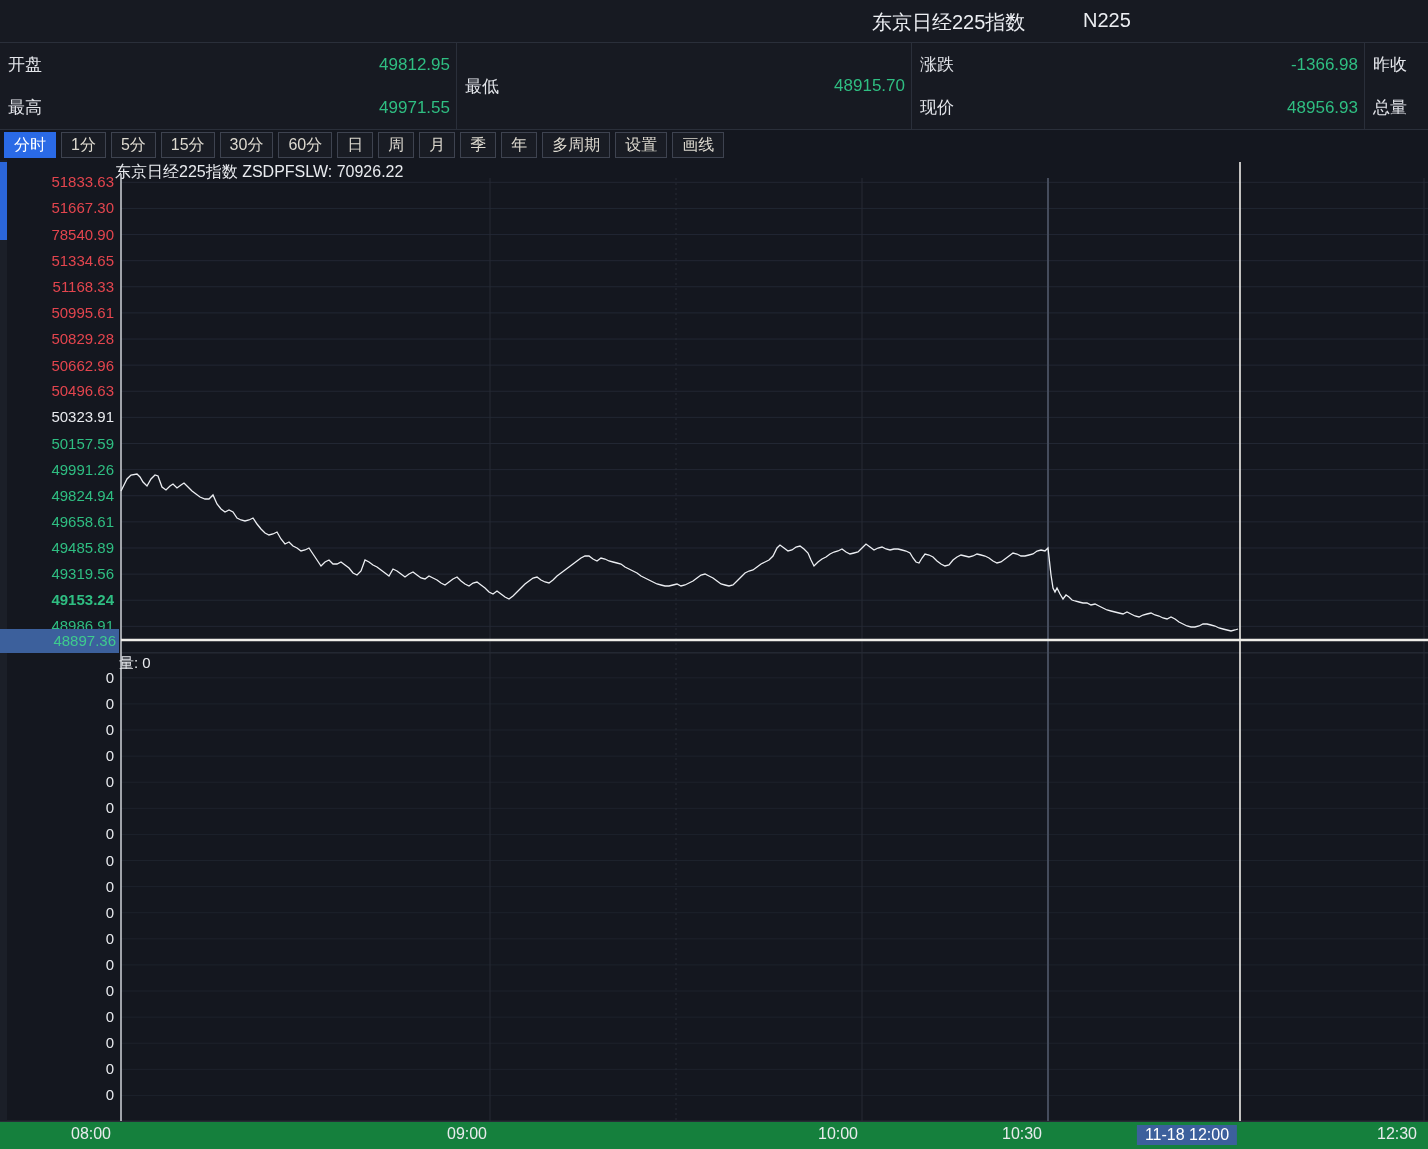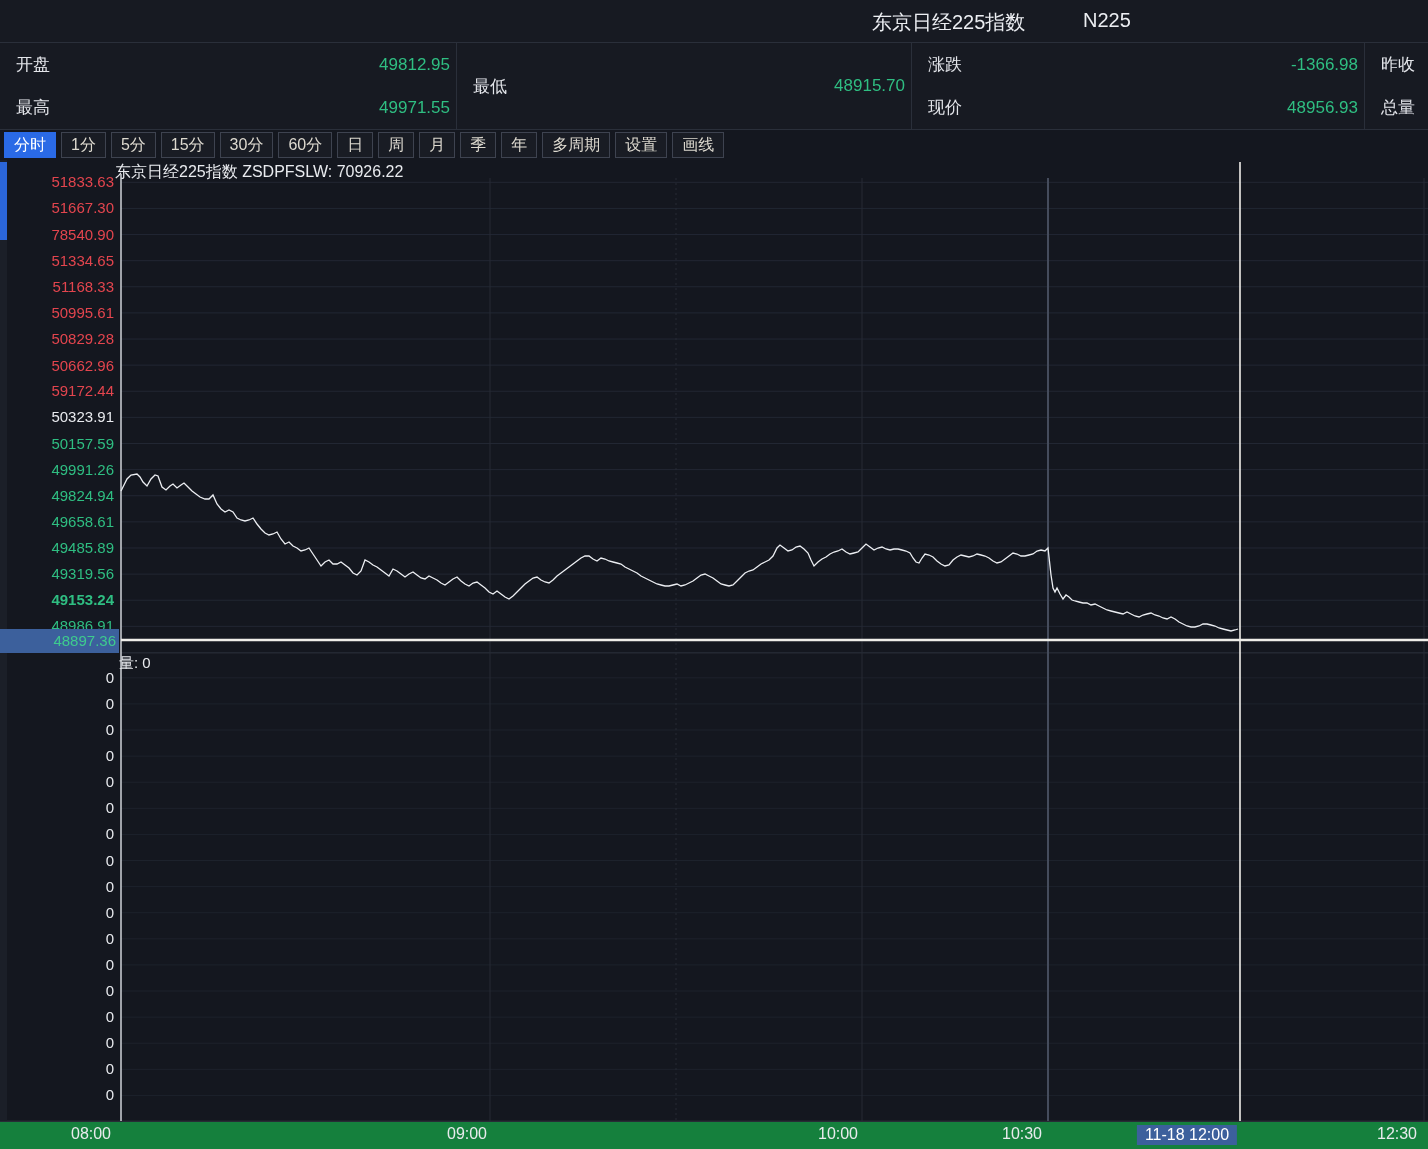--- a/index.html
+++ b/index.html
@@ -15,21 +15,21 @@
 
   
   .infobar{position:absolute;left:0;top:42px;width:1428px;height:88px;background:#171a22;
            border-top:1px solid #2a2f3a;border-bottom:1px solid #2a2f3a;box-sizing:border-box;
            display:flex;}
   .info-col{box-sizing:border-box;height:100%;display:flex;flex-direction:column;}
   .info-col.c1{width:457px;border-right:1px solid #2a2f3a;}
   .info-col.c2{width:455px;border-right:1px solid #2a2f3a;}
   .info-col.c3{width:453px;border-right:1px solid #2a2f3a;}
   .info-col.c4{width:63px;}
-  .info-cell{flex:1;display:flex;align-items:center;padding:0 6px 0 16px;font-size:17px;text-align:center;}
+  .info-cell{flex:1;display:flex;align-items:center;padding:0 6px 0 8px;font-size:17px;text-align:center;}
   .info-cell .lbl{color:#e3e5ea;}
   .info-cell .val{margin-left:auto;color:#2fbe82;}
 
   
   .tabbar{position:absolute;left:0;top:130px;width:1428px;height:30px;background:#14171f;
           display:flex;align-items:center;gap:5px;padding-left:4px;box-sizing:border-box;}
   .tab{height:26px;line-height:24px;padding:0 9px;font-size:16px;color:#ddd9cf;
        border:1px solid #3e4350;background:#191c24;box-sizing:border-box;cursor:pointer;}
   .tab.active{background:#2a6ae6;border-color:#2a6ae6;color:#ffffff;}
 
@@ -173,21 +173,21 @@
     </div>
     <div id="price-labels">
         <div class="axis-lbl red" style="left: 6px; top: 13.3px;">51833.63</div>
         <div class="axis-lbl red" style="left: 6px; top: 39.4px;">51667.30</div>
         <div class="axis-lbl red" style="left: 6px; top: 65.5px;">78540.90</div>
         <div class="axis-lbl red" style="left: 6px; top: 91.7px;">51334.65</div>
         <div class="axis-lbl red" style="left: 6px; top: 117.8px;">51168.33</div>
         <div class="axis-lbl red" style="left: 6px; top: 143.9px;">50995.61</div>
         <div class="axis-lbl red" style="left: 6px; top: 170px;">50829.28</div>
         <div class="axis-lbl red" style="left: 6px; top: 185px; margin-top: 12px;">50662.96</div>
-        <div class="axis-lbl red" style="left: 6px; top: 222.3px;">59172.44</div>
+        <div class="axis-lbl red" style="left: 6px; top: 222.3px;">50496.63</div>
         <div class="axis-lbl white" style="left: 6px; top: 248.4px;">50323.91</div>
         <div class="axis-lbl green" style="left: 6px; top: 274.5px;">50157.59</div>
         <div class="axis-lbl green" style="left: 6px; top: 300.6px;">49991.26</div>
         <div class="axis-lbl green" style="left: 6px; top: 326.7px;">49824.94</div>
         <div class="axis-lbl green" style="left: 6px; top: 352.9px;">49658.61</div>
         <div class="axis-lbl green" style="left: 6px; top: 379px;">49485.89</div>
         <div class="axis-lbl green" style="left: 6px; top: 405.1px;">49319.56</div>
         <div class="axis-lbl green" style="left: 6px; top: 431.2px; font-weight: bold;">49153.24</div>
         <div class="axis-lbl green" style="left: 6px; top: 457.3px;">48986.91</div>
       </div>

